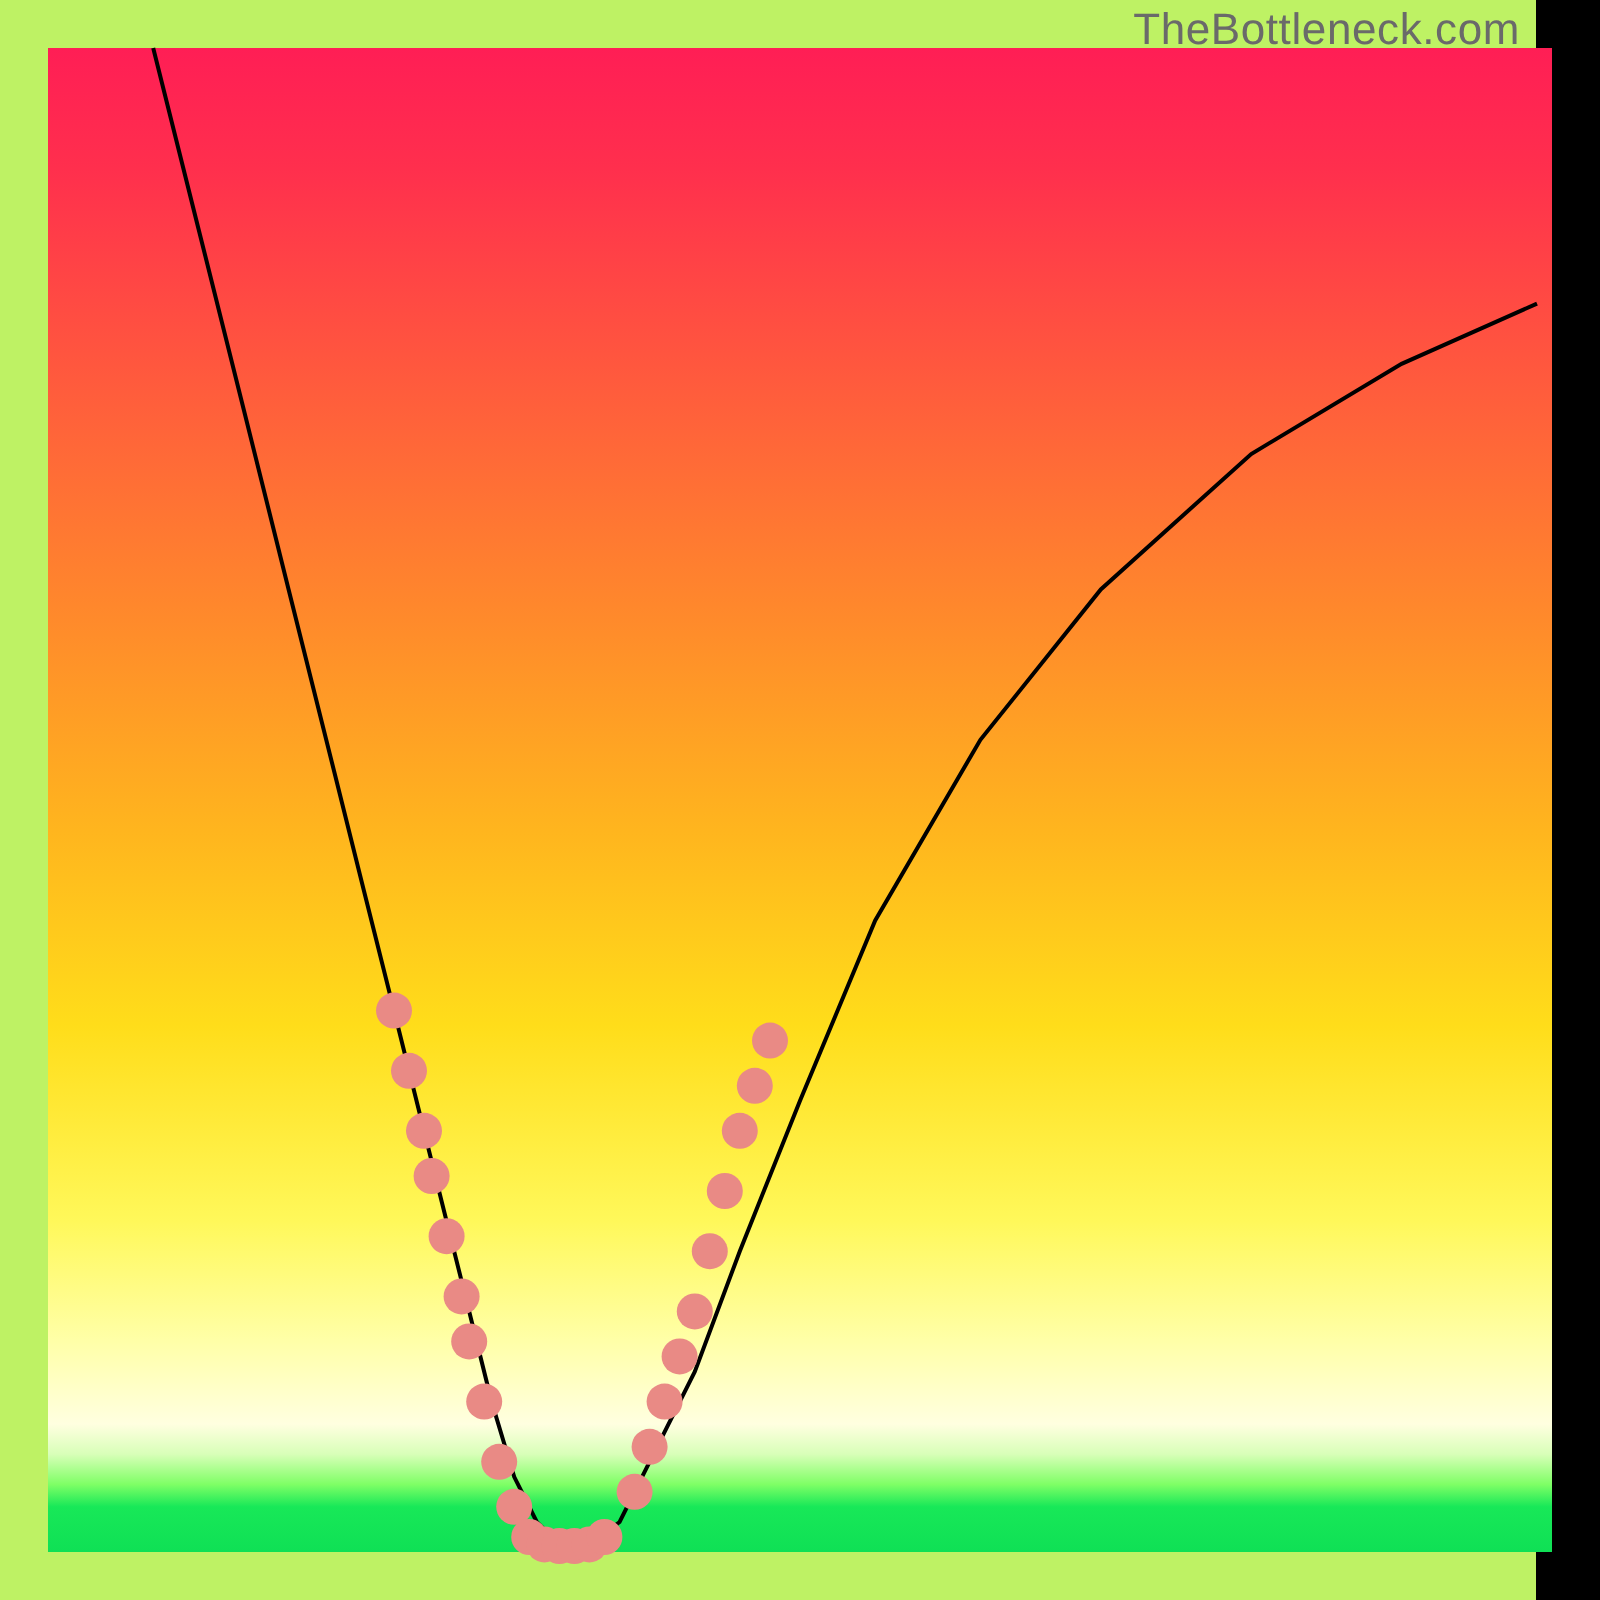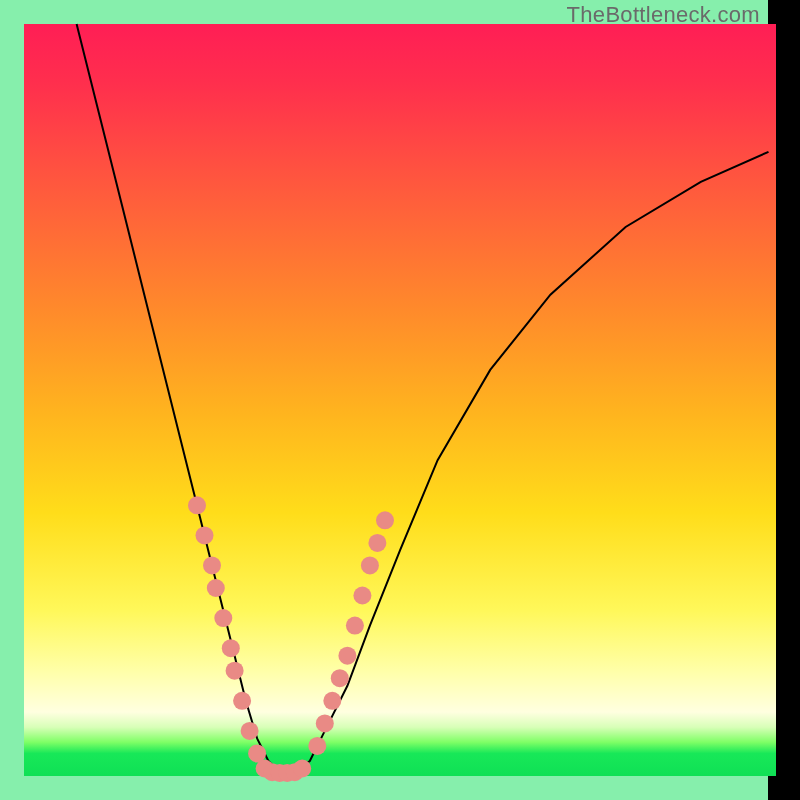--- a/index.html
+++ b/index.html
@@ -10,21 +10,21 @@
     overflow: hidden;
     background: #000;
     font-family: Arial, Helvetica, sans-serif;
   }
   .frame {
     position: absolute;
     top: 0;
     left: 0;
     width: 768px;
     height: 800px;
-    background: #86efac;
+    background: #bef264;
   }
   .plot-area {
     position: absolute;
     top: 24px;
     left: 24px;
     width: 752px;
     height: 752px;
     
     background: linear-gradient(
       to bottom,

